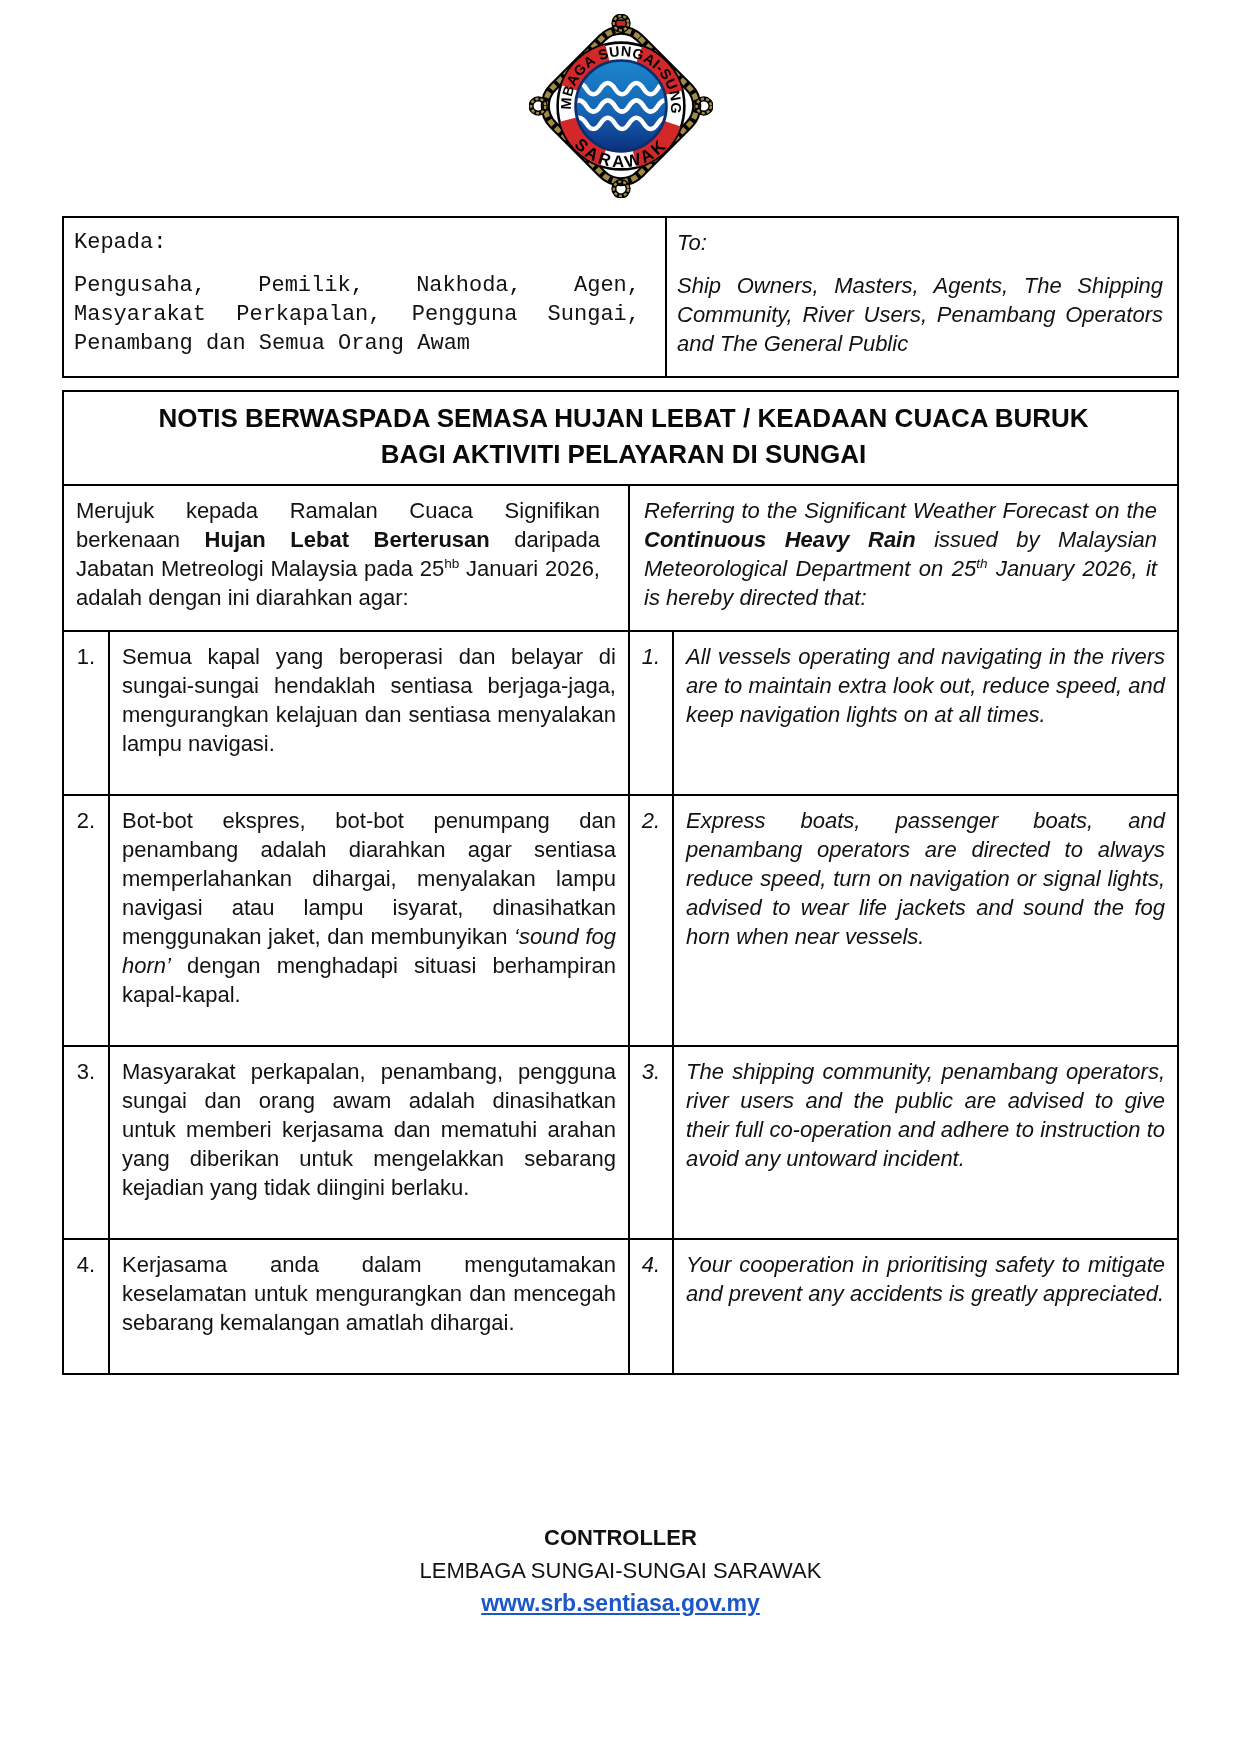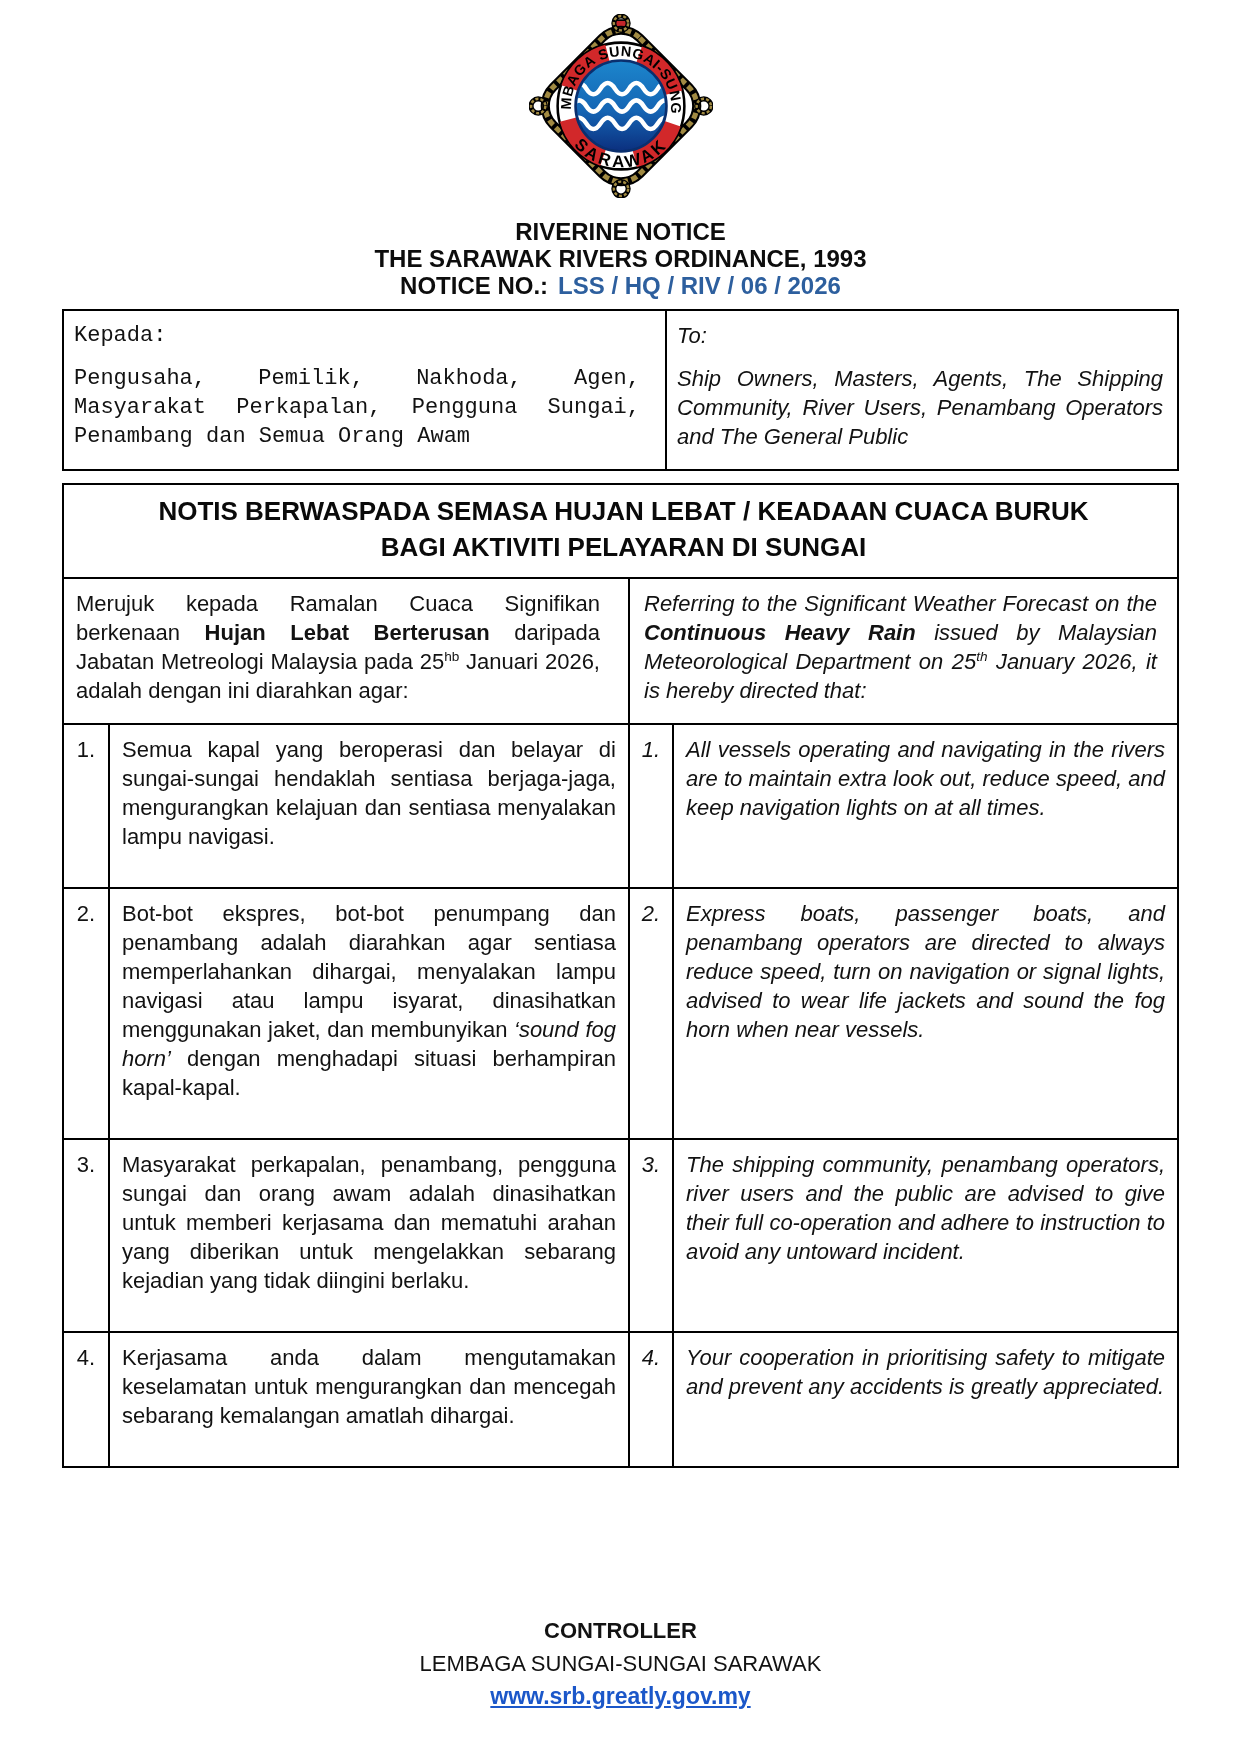--- a/index.html
+++ b/index.html
@@ -97,27 +97,20 @@
 
       <text font-size="14" font-weight="bold" letter-spacing="0.5" fill="#000" font-family="Liberation Sans, sans-serif">
         <textPath href="#arcTop" startOffset="50%" text-anchor="middle">LEMBAGA SUNGAI-SUNGAI</textPath>
       </text>
       <text font-size="16.5" font-weight="bold" letter-spacing="3" fill="#000" font-family="Liberation Sans, sans-serif">
         <textPath href="#arcBot" startOffset="50%" text-anchor="middle">SARAWAK</textPath>
       </text>
     </svg>
   </div>
 
-  <div class="title-block">
-    <div>RIVERINE NOTICE</div>
-    <div>THE SARAWAK RIVERS ORDINANCE, 1993</div>
-    <div class="notice-no-line">
-      <span>NOTICE NO.:</span><span class="notice-no-value">LSS / HQ / RIV / 06 / 2026</span>
-    </div>
-  </div>
 
   <table class="addr-table">
     <tbody>
       <tr>
         <td class="addr-left">
           <div>Kepada:</div>
           <div class="addr-para">Pengusaha, Pemilik, Nakhoda, Agen, Masyarakat Perkapalan, Pengguna Sungai, Penambang dan Semua Orang Awam</div>
         </td>
         <td class="english">
           <div>To:</div>
@@ -179,17 +172,17 @@
         <td class="num-cell english">4.</td>
         <td class="body-cell jt english">Your cooperation in prioritising safety to mitigate and prevent any accidents is greatly appreciated.</td>
       </tr>
     </tbody>
   </table>
 
   <div class="footer">
     <div class="footer-controller">CONTROLLER</div>
     <div>LEMBAGA SUNGAI-SUNGAI SARAWAK</div>
     <div>
-      <a href="#" class="footer-link">www.srb.greatly.gov.my</a>
+      <a href="#" class="footer-link">www.srb.sentiasa.gov.my</a>
     </div>
   </div>
 
 </div>
 
 </body></html>

